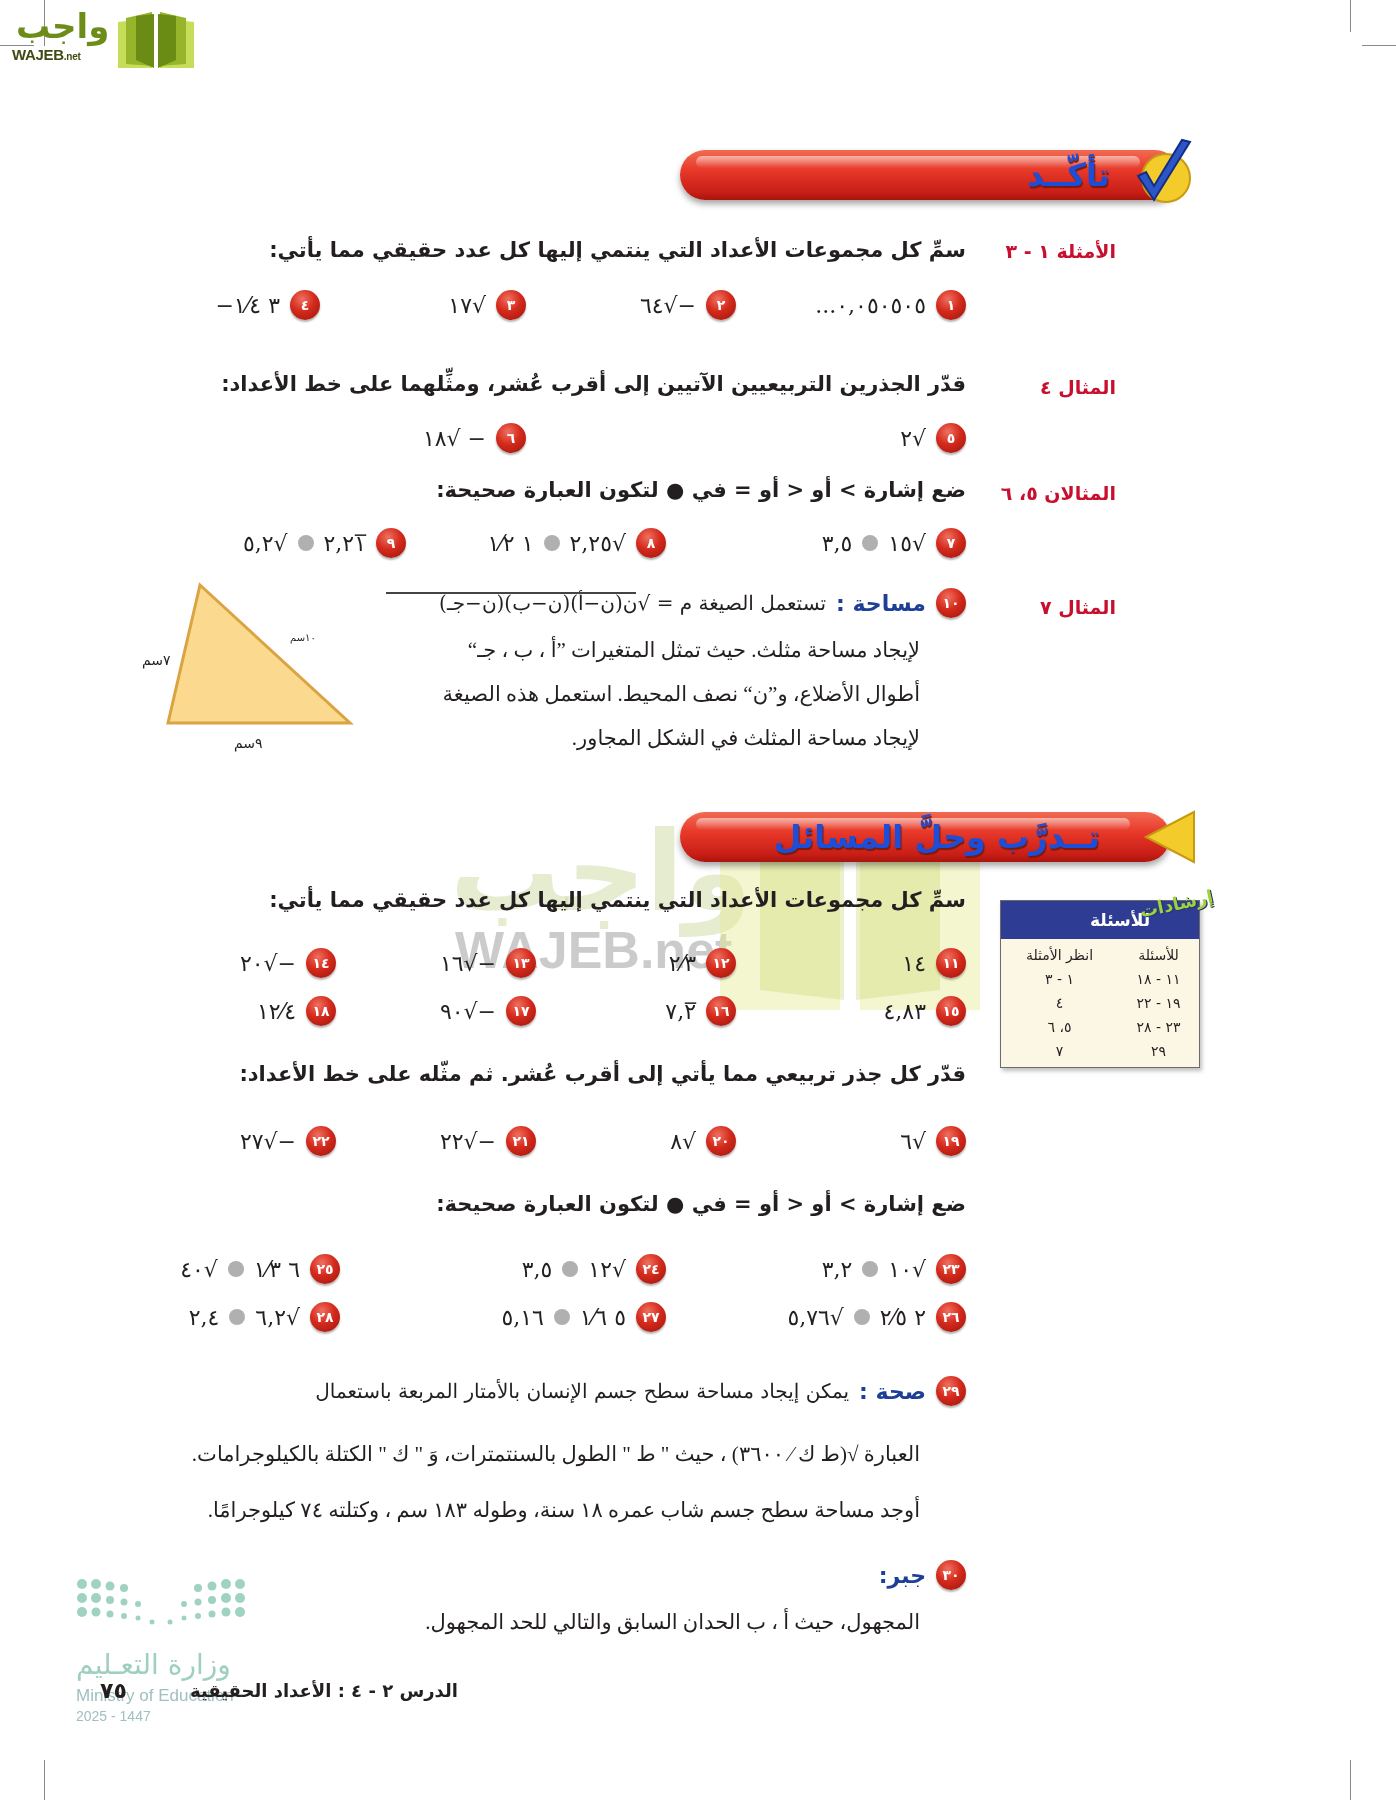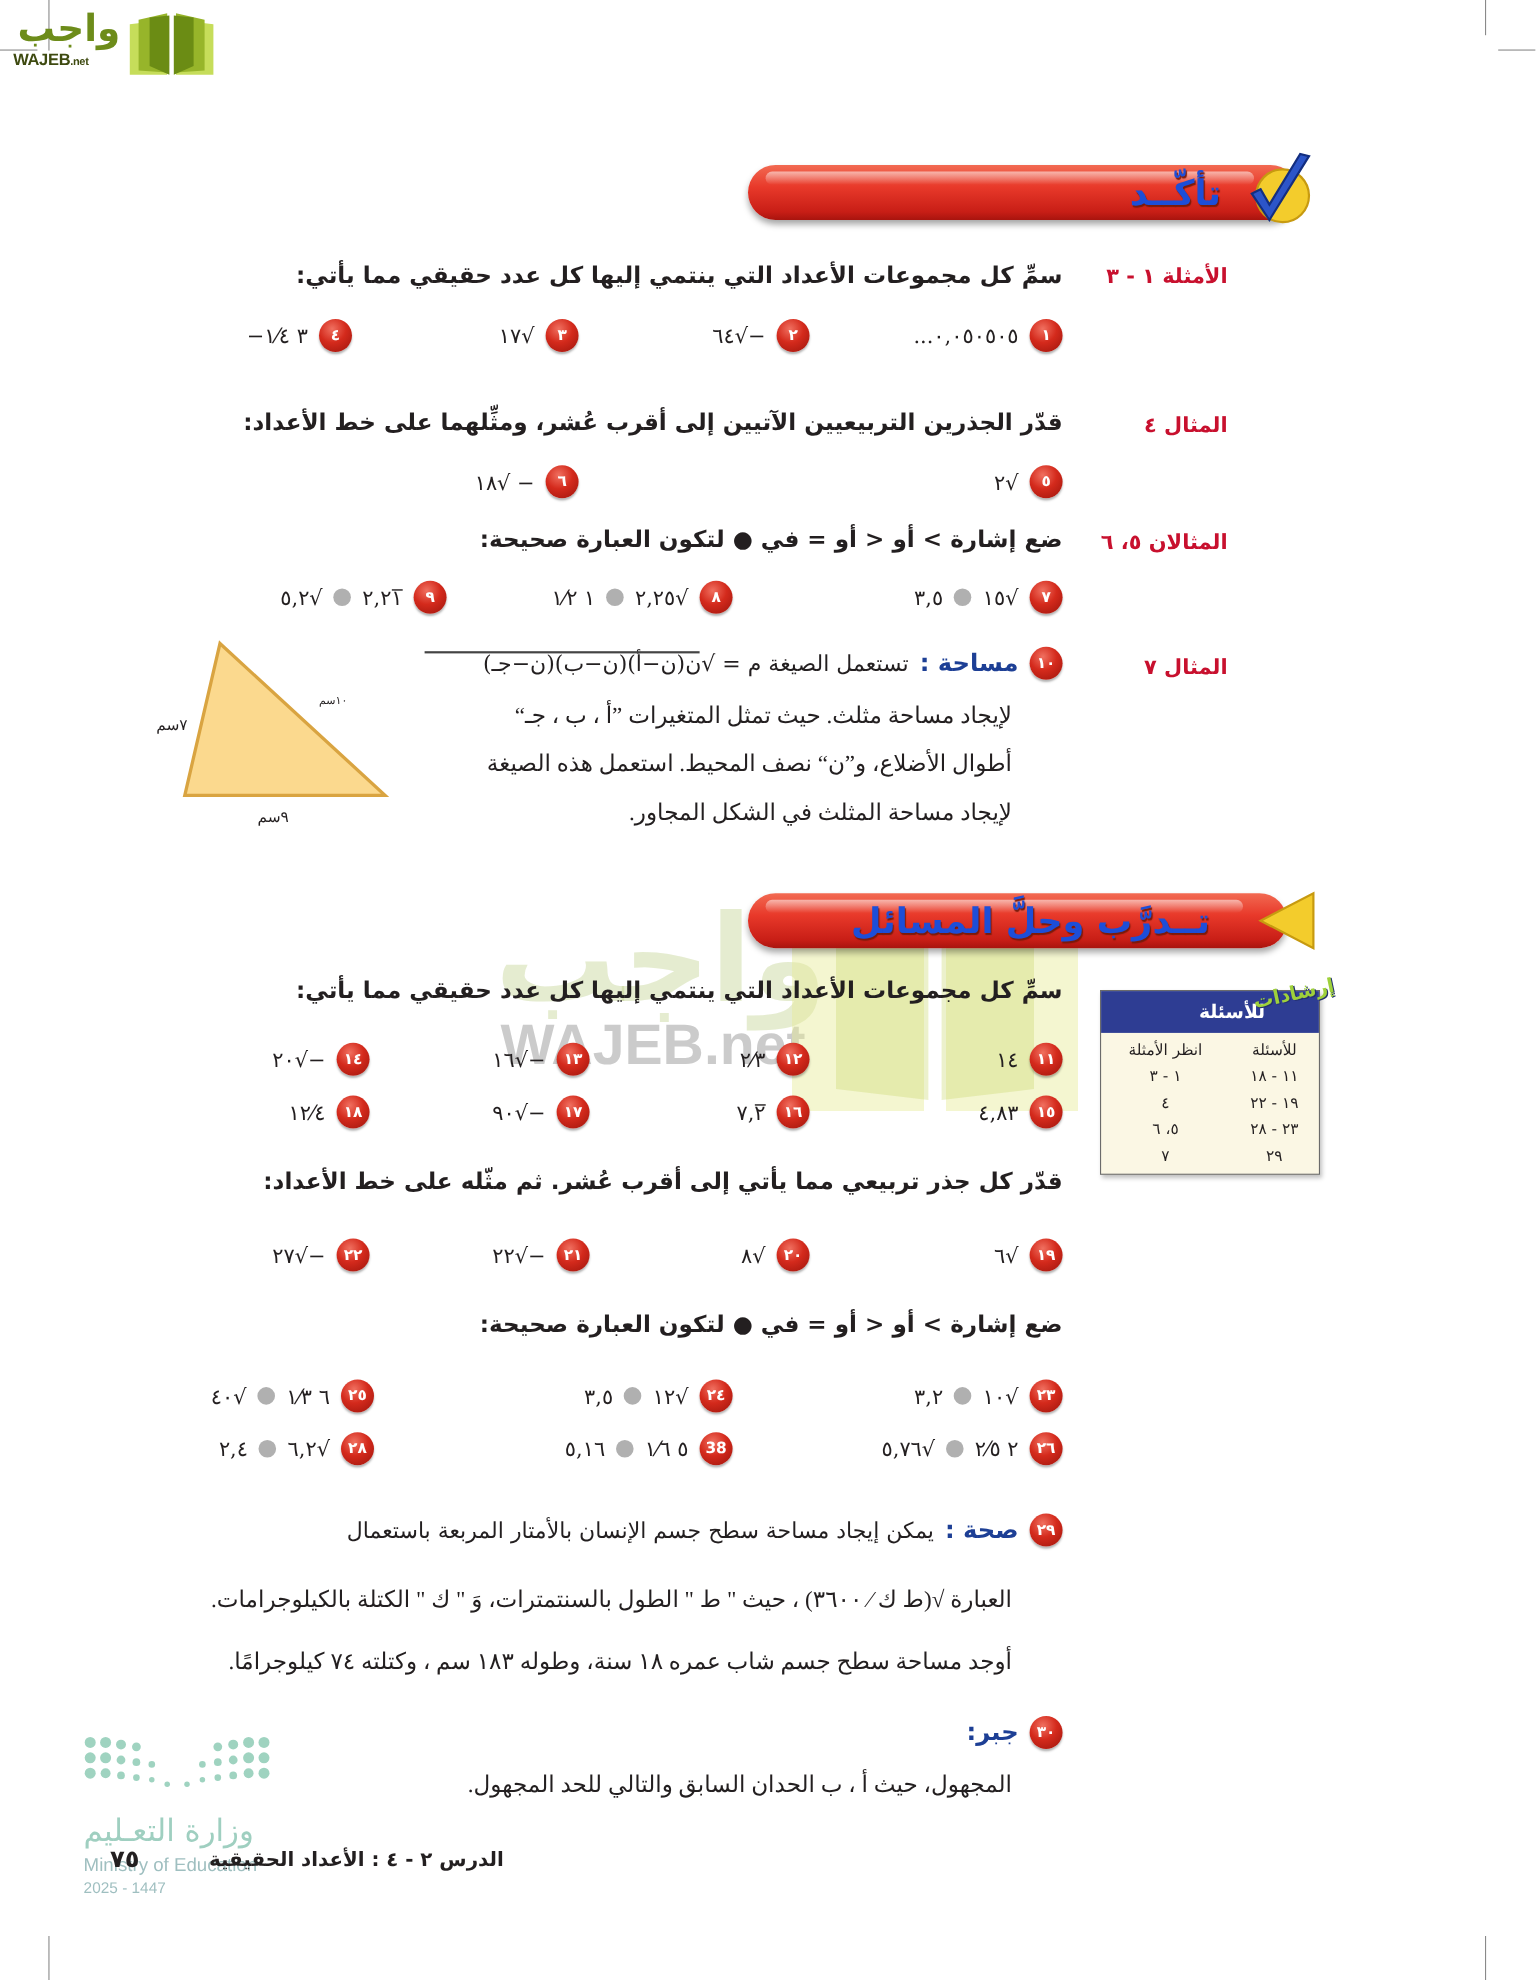--- a/index.html
+++ b/index.html
@@ -35,21 +35,21 @@
   
   .rtl { direction: rtl; text-align: right; }
   .example-label { position: absolute; right: 280px; color: #c8102e; font-weight: bold; font-size: 19px; direction: rtl; }
   .prompt { position: absolute; right: 430px; font-weight: bold; font-size: 21px; direction: rtl; white-space: nowrap; }
   .item { position: absolute; direction: rtl; display: flex; align-items: center; gap: 10px; font-size: 22px; white-space: nowrap; }
   .num {
     display: inline-flex; align-items: center; justify-content: center; width: 30px; height: 30px; border-radius: 50%;
     background: radial-gradient(circle at 40% 30%, #f07060 0%, #d42a1c 45%, #9c140c 100%);
     color: #fff; font-size: 14px; font-weight: bold; box-shadow: 0 2px 2px rgba(0,0,0,0.3); flex: 0 0 auto;
   }
-  .expr { font-family: "DejaVu Serif", serif; font-size: 19px; }
+  .expr { font-family: "DejaVu Serif", serif; font-size: 22px; }
   .dot { display: inline-block; width: 16px; height: 16px; border-radius: 50%; background: #b0b0b0; vertical-align: middle; }
   .para { position: absolute; direction: rtl; text-align: right; font-size: 21px; line-height: 44px; font-family: Liberation Serif, serif; }
   .kw-blue { color: #1d3f95; font-weight: bold; font-family: "DejaVu Sans", sans-serif; }
 
   
   .hint-box { position: absolute; left: 1000px; top: 900px; width: 200px; height: 168px; background: #fbf7e4; border: 1px solid #6b6b6b; box-shadow: 2px 3px 4px rgba(0,0,0,0.25); }
   .hint-head { height: 38px; background: #2e3d93; color: #fff; font-weight: bold; font-size: 17px; direction: rtl; text-align: center; line-height: 38px; padding-left: 40px;}
   .hint-tag { position: absolute; right: -14px; top: -8px; color: #9fd13b; font-weight: bold; font-size: 18px; transform: rotate(-12deg); direction: rtl; text-shadow: 1px 1px 0 #23306e;}
   .hint-table { width: 100%; border-collapse: collapse; direction: rtl; font-size: 14px; margin-top: 4px; }
   .hint-table td, .hint-table th { text-align: center; padding: 2px 4px; font-weight: normal; line-height: 20px; }
@@ -285,21 +285,21 @@
     <span class="dot"></span>
     <span class="expr">√٤٠</span>
   </div>
 <div class="item" style="right:430px;top:1302px;">
     <span class="num">٢٦</span>
     <span class="expr">٢ ٢⁄٥</span>
     <span class="dot"></span>
     <span class="expr">√٥,٧٦</span>
   </div>
 <div class="item" style="right:730px;top:1302px;">
-    <span class="num">38</span>
+    <span class="num">٢٧</span>
     <span class="expr">٥ ١⁄٦</span>
     <span class="dot"></span>
     <span class="expr">٥,١٦</span>
   </div>
 <div class="item" style="right:1056px;top:1302px;">
     <span class="num">٢٨</span>
     <span class="expr">√٦,٢</span>
     <span class="dot"></span>
     <span class="expr">٢,٤</span>
   </div>

